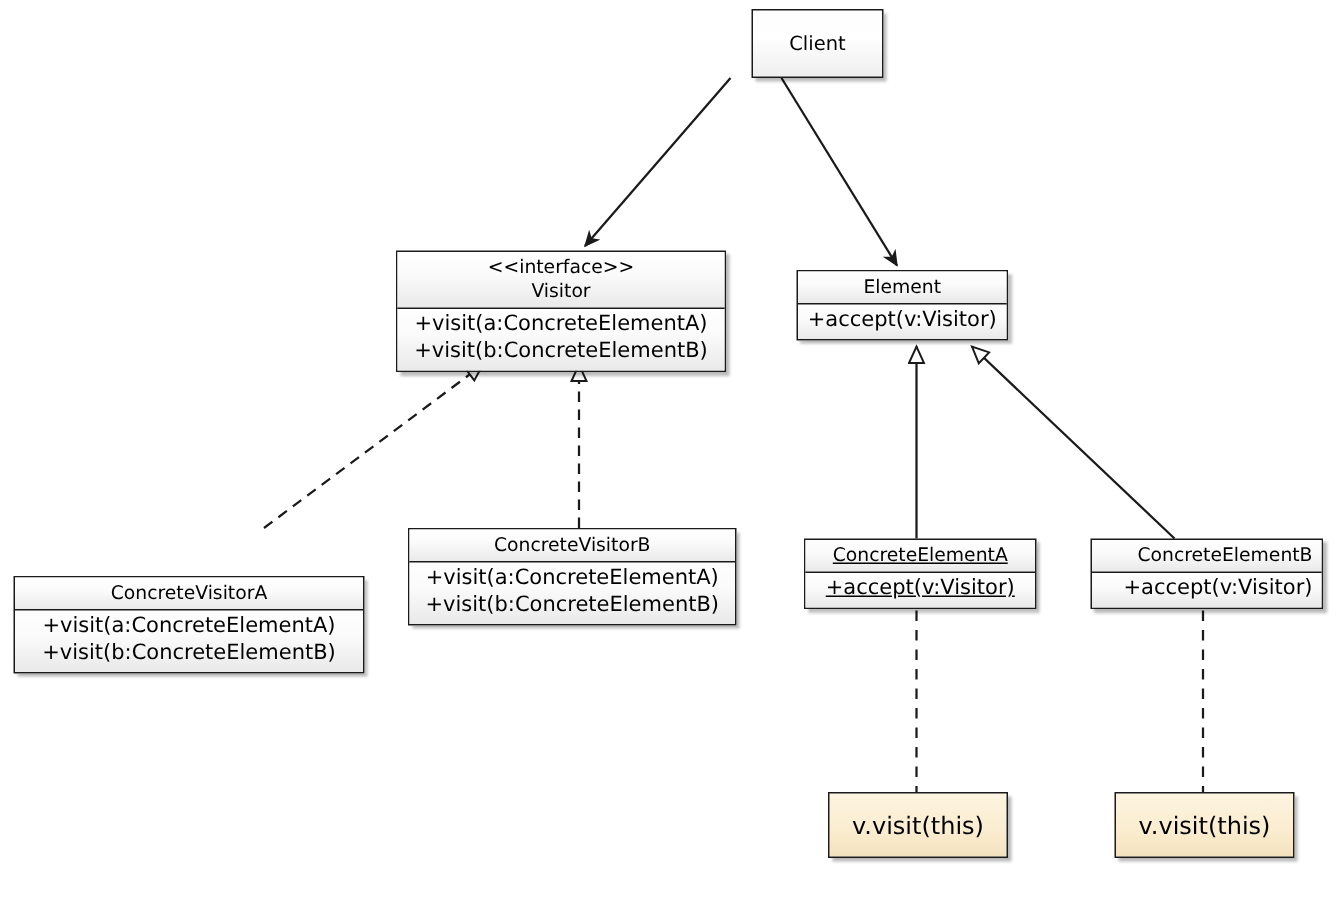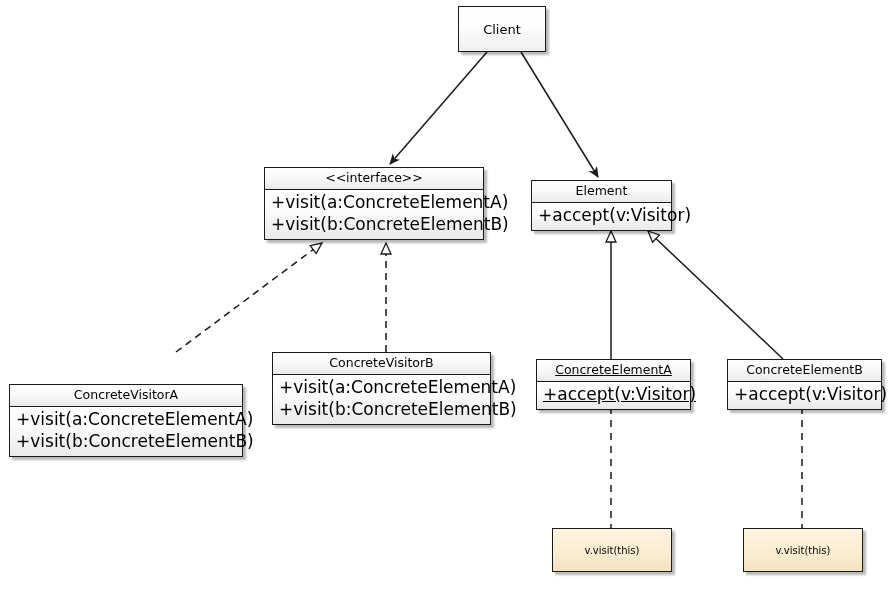--- a/index.html
+++ b/index.html
@@ -48,42 +48,43 @@
   .compartment + .compartment {
     border-top: 1.4px solid #1a1a1a;
   }
   .c-name {
     font-size: 12.5px;
   }
   .c-stereo {
     font-size: 12.5px;
   }
   .c-ops {
-    font-size: 17px;
+    font-size: 14px;
   }
 
   .node.plain {
     display: flex;
     align-items: center;
     justify-content: center;
     font-size: 13px;
     background: linear-gradient(to bottom, #fdfdfd 0%, #ffffff 40%, #eeeeee 100%);
+    margin-left: 43px;
   }
 
   
   .note {
     position: absolute;
     box-sizing: border-box;
     border: 1.4px solid #1a1a1a;
     background: linear-gradient(to bottom, #fdf4e0 0%, #faeccf 60%, #f3e2bd 100%);
     box-shadow: 2.5px 2.5px 2px rgba(0,0,0,0.28);
     display: flex;
     align-items: center;
     justify-content: center;
-    font-size: 10px;
+    font-size: 16px;
     color: #000000;
     z-index: 2;
     text-align: right;
   }
 </style>
 </head>
 <body>
 
 <div id="canvas">
 
@@ -113,20 +114,21 @@
     <path d="M 802,407 L 802,528" fill="none" stroke="#1a1a1a" stroke-width="1.5" stroke-dasharray="7 6"></path>
   </svg>
 
   <div class="node plain" style="left:458px; top:6px; width:88px; height:46px;">
     <span>Client</span>
   </div>
 
   <div class="node" style="left:264px; top:167px; width:220px;">
     <div class="compartment">
       <div class="c-stereo">&lt;&lt;interface&gt;&gt;</div>
+      <div class="c-name">Visitor</div>
     </div>
     <div class="compartment c-ops">
       <div>+visit(a:ConcreteElementA)</div>
       <div>+visit(b:ConcreteElementB)</div>
     </div>
   </div>
 
   <div class="node" style="left:531px; top:180px; width:141px;">
     <div class="compartment c-name">
       <div>Element</div>
@@ -158,21 +160,21 @@
 
   <div class="node" style="left:536px; top:359px; width:155px;text-decoration:underline;">
     <div class="compartment c-name">
       <div>ConcreteElementA</div>
     </div>
     <div class="compartment c-ops">
       <div>+accept(v:Visitor)</div>
     </div>
   </div>
 
-  <div class="node" style="left:727px; top:359px; width:155px;">
+  <div class="node" style="left:727px; top:359px; width:155px;text-align:right;">
     <div class="compartment c-name">
       <div>ConcreteElementB</div>
     </div>
     <div class="compartment c-ops">
       <div>+accept(v:Visitor)</div>
     </div>
   </div>
 
   <div class="note" style="left:552px; top:528px; width:120px; height:44px;">
     <span>v.visit(this)</span>

